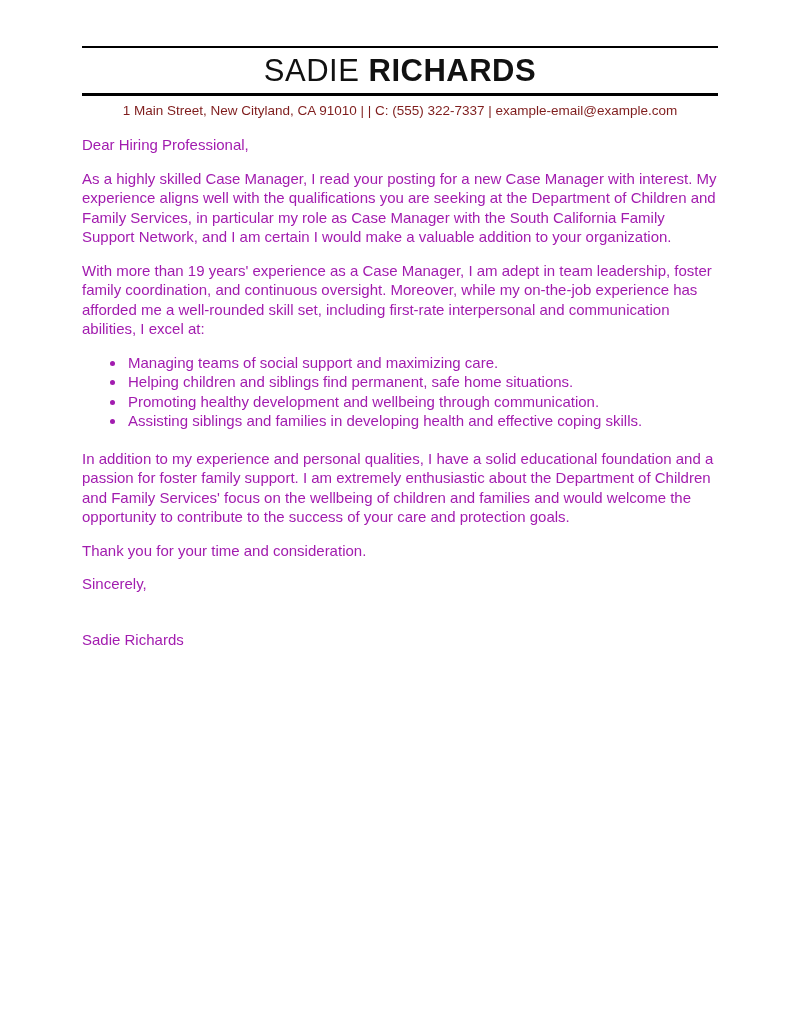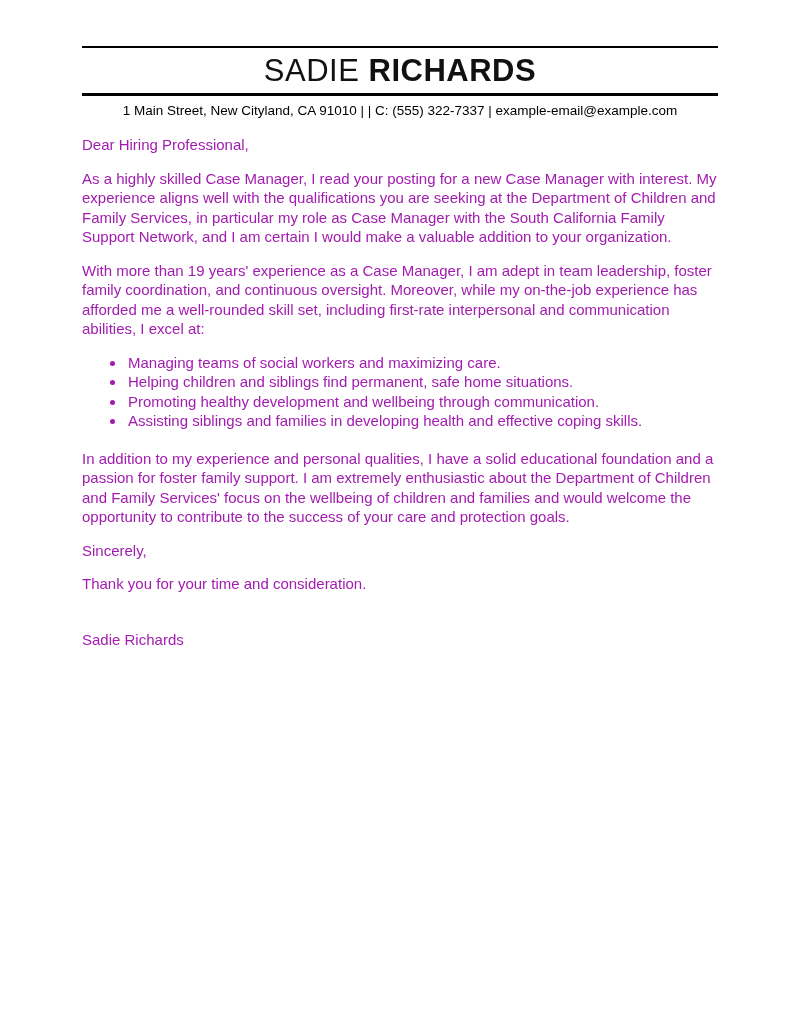--- a/index.html
+++ b/index.html
@@ -37,21 +37,21 @@
     height: 45px;
     letter-spacing: 0.5px;
     color: #111111;
     white-space: nowrap;
   }
   .name-first { font-weight: 400; }
   .name-last { font-weight: 700; }
   .contact-line {
     text-align: center;
     font-size: 13.5px;
-    color: #000000;
+    color: #7f1d1d;
     margin-top: 7px;
     white-space: nowrap;
   }
   .letter {
     margin-top: 17px;
     font-size: 15px;
     line-height: 19.5px;
     color: #a21caf;
   }
   .letter p {
@@ -84,25 +84,25 @@
       </div>
       <div class="rule thick"></div>
       <div class="contact-line">1 Main Street, New Cityland, CA 91010 | | C: (555) 322-7337 | example-email@example.com</div>
     </div>
 
     <div class="letter">
       <p>Dear Hiring Professional,</p>
       <p>As a highly skilled Case Manager, I read your posting for a new Case Manager with interest. My experience aligns well with the qualifications you are seeking at the Department of Children and Family Services, in particular my role as Case Manager with the South California Family Support Network, and I am certain I would make a valuable addition to your organization.</p>
       <p>With more than 19 years' experience as a Case Manager, I am adept in team leadership, foster family coordination, and continuous oversight. Moreover, while my on-the-job experience has afforded me a well-rounded skill set, including first-rate interpersonal and communication abilities, I excel at:</p>
       <ul>
-        <li>Managing teams of social workers and maximizing care.</li>
+        <li>Managing teams of social support and maximizing care.</li>
         <li>Helping children and siblings find permanent, safe home situations.</li>
         <li>Promoting healthy development and wellbeing through communication.</li>
         <li>Assisting siblings and families in developing health and effective coping skills.</li>
       </ul>
       <p>In addition to my experience and personal qualities, I have a solid educational foundation and a passion for foster family support. I am extremely enthusiastic about the Department of Children and Family Services' focus on the wellbeing of children and families and would welcome the opportunity to contribute to the success of your care and protection goals.</p>
+      <p>Thank you for your time and consideration.</p>
       <p>Sincerely,</p>
-      <p>Thank you for your time and consideration.</p>
       <p class="signature">Sadie Richards</p>
     </div>
 
   </div>
 </div>
 
 </body></html>

